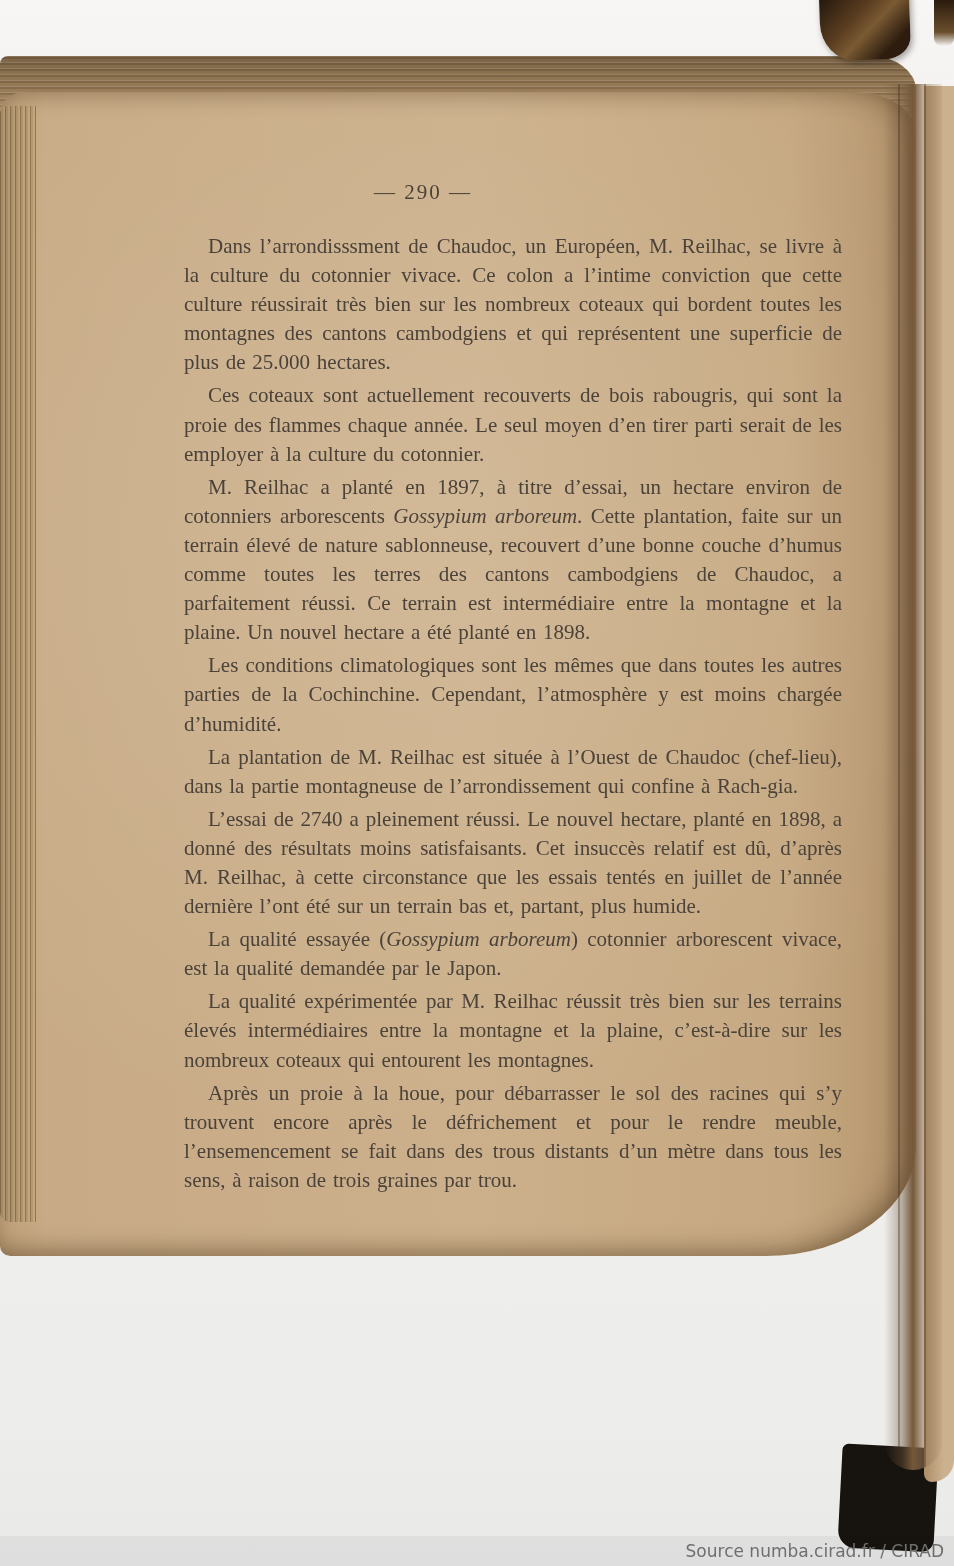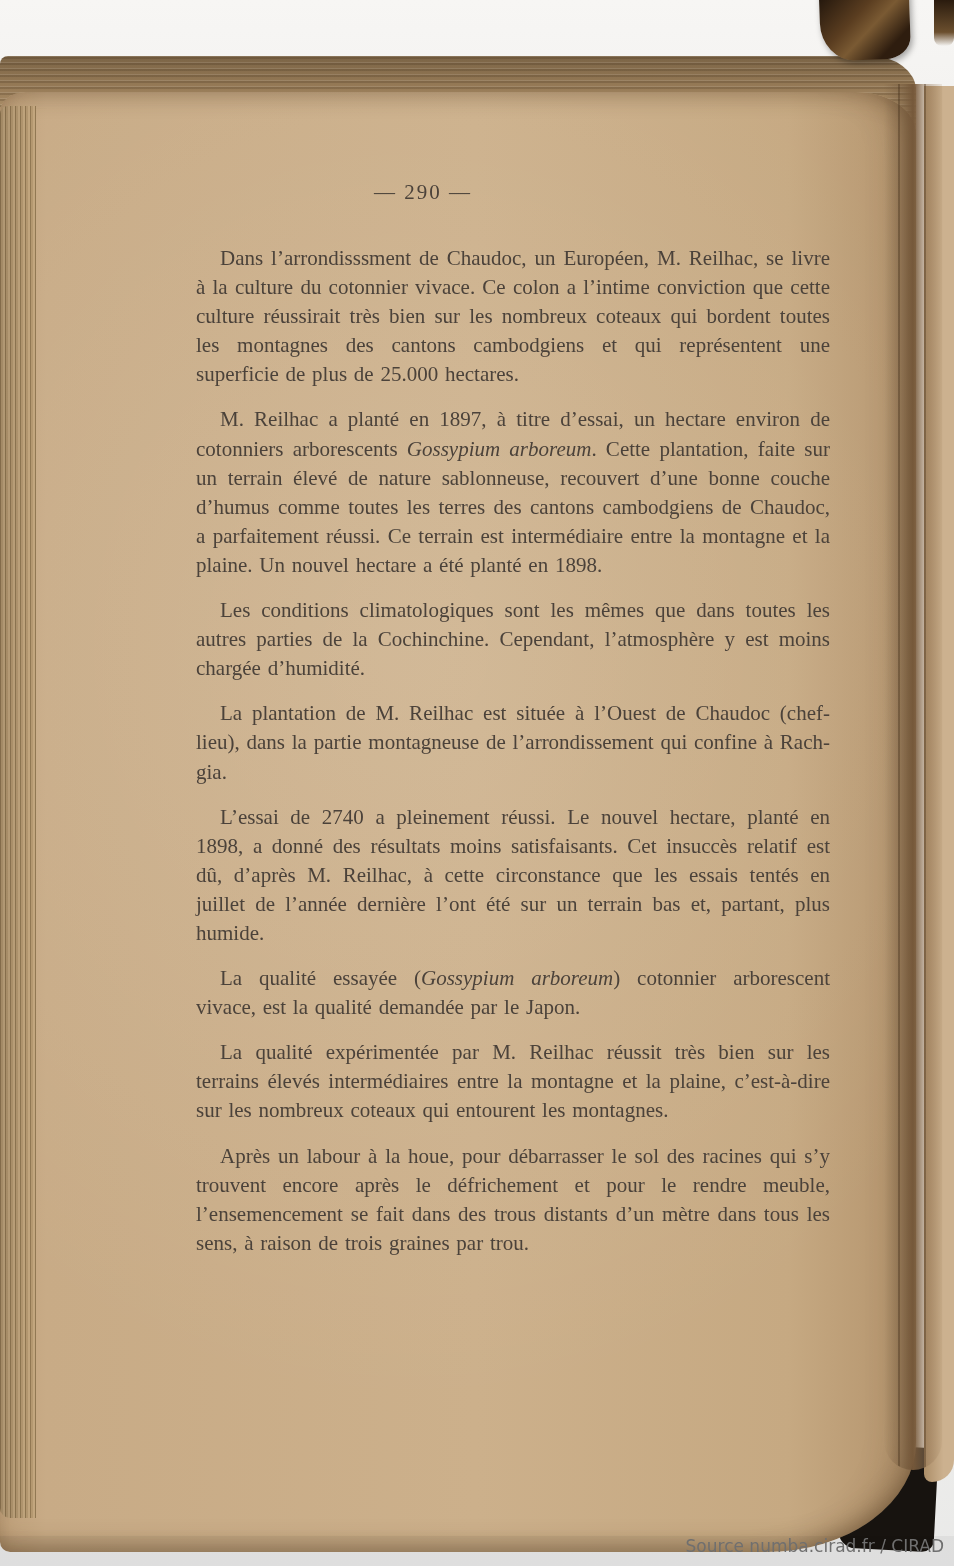--- a/index.html
+++ b/index.html
@@ -12,21 +12,21 @@
   
   .top-edges{
     position:absolute;left:0;top:56px;width:916px;height:80px;
     background:
       repeating-linear-gradient(to bottom,rgba(255,255,255,.10) 0 1px,rgba(40,25,10,.16) 1px 3px,rgba(0,0,0,0) 3px 6px),
       linear-gradient(to bottom,#7b6446,#977b57 40%,#b0946d 75%,#bfa27a 100%);
     border-radius:8px 46px 0 0 / 8px 34px 0 0;
   }
   
   .page-main{
-    position:absolute;left:0;top:92px;width:916px;height:1460px;
+    position:absolute;left:0;top:92px;width:916px;height:1164px;
     background:
       radial-gradient(120% 85% at 45% 38%,rgba(255,252,245,.12),rgba(0,0,0,0) 62%),
       linear-gradient(to right,#bfa07a 0,#c8ab86 5%,#ccb08b 52%,#c6a982 86%,#b3936c 100%);
     border-radius:26px 60px 150px 10px / 20px 42px 110px 10px;
     box-shadow:
       inset 0 -16px 24px -12px rgba(80,55,30,.50),
       inset 0 18px 22px -16px rgba(80,55,30,.35),
       inset -30px 0 40px -24px rgba(70,48,26,.45);
   }
   
@@ -76,27 +76,27 @@
   .page-number{
     position:absolute;top:88px;left:90px;width:666px;
     text-align:center;font-size:21px;letter-spacing:2px;
     color:var(--c-ink,#4b423a);
   }
   .body-text{
     position:absolute;top:136px;left:180px;width:666px;
     font-size:21px;line-height:29.1px;text-align:justify;
     color:var(--c-ink,#4b423a);
   }
-  .body-text p{margin:16px;text-indent:24px;word-spacing:1.5px;}
+  .body-text p{margin:4px;text-indent:24px;word-spacing:1.5px;}
   .body-text .italic{font-style:italic;}
   
   .source-bar{
     position:absolute;left:0;right:0;bottom:0;height:30px;
     background:rgba(0,0,0,.045);
-    display:flex;justify-content:flex-end;
+    display:flex;align-items:center;justify-content:flex-end;
     padding-right:10px;box-sizing:border-box;
     font-family:"DejaVu Sans","Liberation Sans",sans-serif;
     font-size:17px;color:var(--c-attribution_text,#6f6f6f);
   }
 </style>
 </head>
 <body>
 
 <div class="stage">
 
@@ -105,27 +105,28 @@
   <div class="cover-black"></div>
   <div class="facing-page"></div>
 
   <div class="page-main">
     <div class="left-edges"></div>
 
     <div class="page-number">— 290 —</div>
 
     <div class="body-text">
         <p><span>Dans l’arrondisssment de Chaudoc, un Européen, M. Reilhac, se livre à la culture du cotonnier vivace. Ce colon a l’intime conviction que cette culture réussirait très bien sur les nombreux coteaux qui bordent toutes les montagnes des cantons cambodgiens et qui représentent une superficie de plus de 25.000 hectares.</span></p>
+        <p><span>Ces coteaux sont actuellement recouverts de bois rabougris, qui sont la proie des flammes chaque année. Le seul moyen d’en tirer parti serait de les employer à la culture du cotonnier.</span></p>
         <p><span>M. Reilhac a planté en 1897, à titre d’essai, un hectare environ de cotonniers arborescents </span><span class="italic">Gossypium arboreum</span><span>. Cette plantation, faite sur un terrain élevé de nature sablonneuse, recouvert d’une bonne couche d’humus comme toutes les terres des cantons cambodgiens de Chaudoc, a parfaitement réussi. Ce terrain est intermédiaire entre la montagne et la plaine. Un nouvel hectare a été planté en 1898.</span></p>
         <p><span>Les conditions climatologiques sont les mêmes que dans toutes les autres parties de la Cochinchine. Cependant, l’atmosphère y est moins chargée d’humidité.</span></p>
         <p><span>La plantation de M. Reilhac est située à l’Ouest de Chaudoc (chef-lieu), dans la partie montagneuse de l’arrondissement qui confine à Rach-gia.</span></p>
         <p><span>L’essai de 2740 a pleinement réussi. Le nouvel hectare, planté en 1898, a donné des résultats moins satisfaisants. Cet insuccès relatif est dû, d’après M. Reilhac, à cette circonstance que les essais tentés en juillet de l’année dernière l’ont été sur un terrain bas et, partant, plus humide.</span></p>
         <p><span>La qualité essayée (</span><span class="italic">Gossypium arboreum</span><span>) cotonnier arborescent vivace, est la qualité demandée par le Japon.</span></p>
         <p><span>La qualité expérimentée par M. Reilhac réussit très bien sur les terrains élevés intermédiaires entre la montagne et la plaine, c’est-à-dire sur les nombreux coteaux qui entourent les montagnes.</span></p>
-        <p><span>Après un labour à la houe, pour débarrasser le sol des racines qui s’y trouvent encore après le défrichement et pour le rendre meuble, l’ensemencement se fait dans des trous distants d’un mètre dans tous les sens, à raison de trois graines par trou.</span></p>
+        <p><span>Après un proie à la houe, pour débarrasser le sol des racines qui s’y trouvent encore après le défrichement et pour le rendre meuble, l’ensemencement se fait dans des trous distants d’un mètre dans tous les sens, à raison de trois graines par trou.</span></p>
       </div>
   </div>
 
   <div class="gutter"></div>
   <div class="leather"></div>
   <div class="leather-right"></div>
 
   <div class="source-bar">
     <span>Source numba.cirad.fr / CIRAD</span>
   </div>

